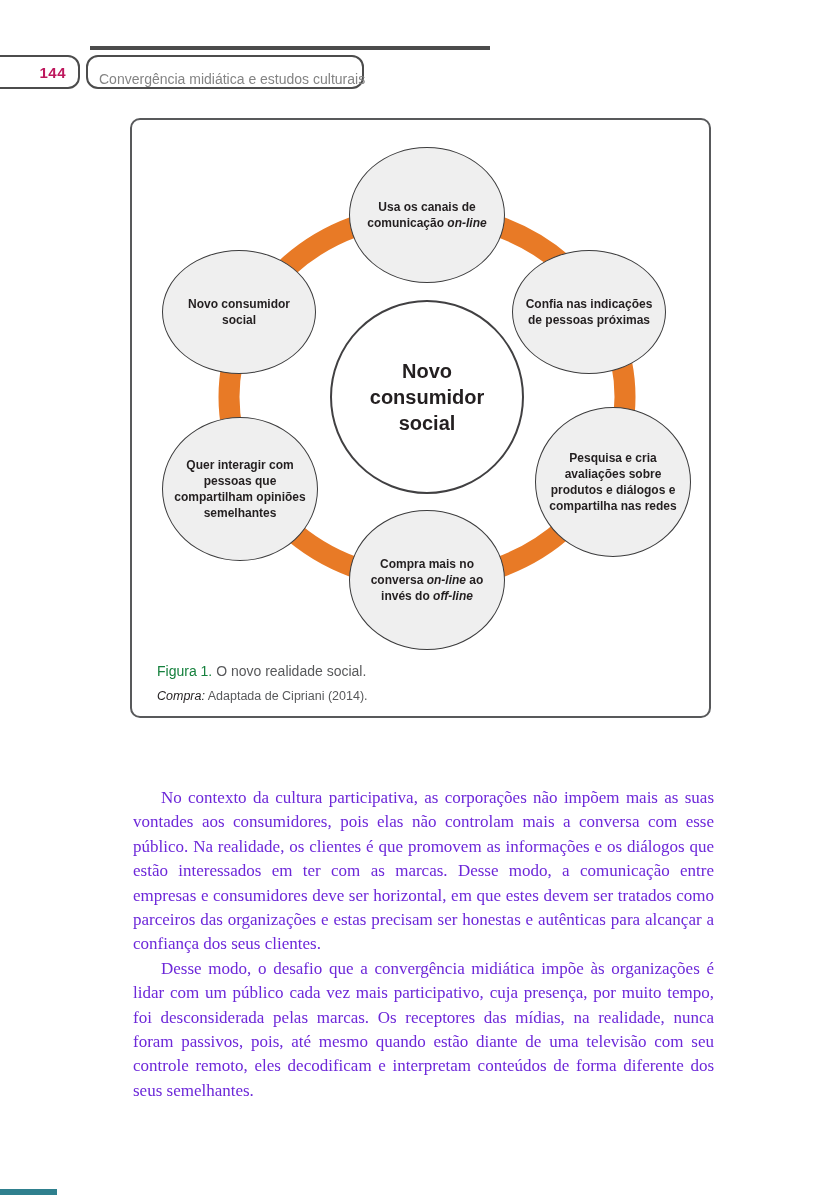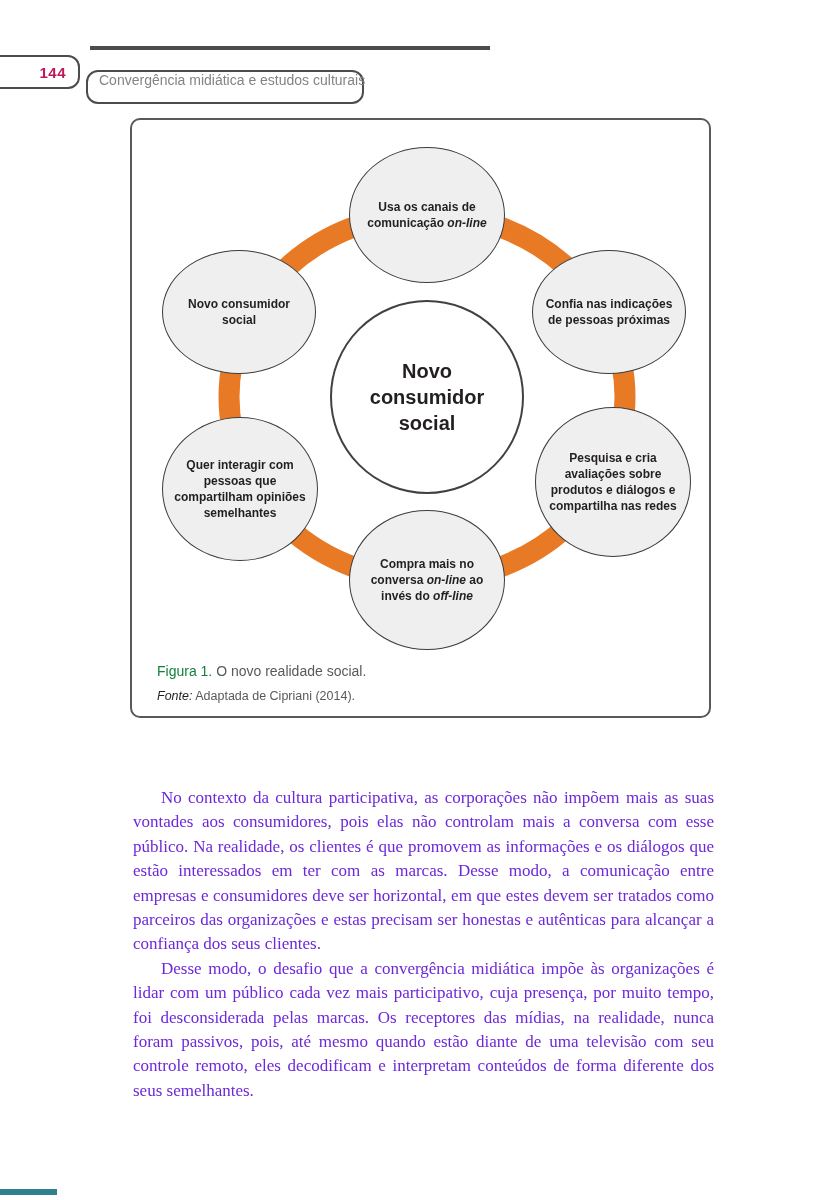--- a/index.html
+++ b/index.html
@@ -22,25 +22,25 @@
     position: absolute; left: -16px; top: 55px;
     width: 96px; height: 34px;
     border: 2.5px solid var(--c-border_gray, #4c4c4c);
     border-radius: 12px;
     display: flex; align-items: center; justify-content: flex-end;
     padding-right: 12px;
     background: #fff;
   }
   .pagenum-box span { font-weight: bold; font-size: 15px; color: #be185d; letter-spacing: .5px; }
   .runhead-box {
-    position: absolute; left: 86px; top: 70px;
+    position: absolute; left: 86px; top: 55px;
     width: 278px; height: 34px;
     border: 2.5px solid var(--c-border_gray, #4c4c4c);
     border-radius: 12px;
-    display: flex; align-items: flex-start;
+    display: flex; align-items: flex-end;
     padding-left: 11px;
     background: #fff; white-space: nowrap;
   }
   .runhead-box span { font-size: 14px; color: #848484; }
 
   
   .figure-box {
     position: absolute; left: 130px; top: 118px;
     width: 581px; height: 600px;
     border: 2px solid #58595b;
@@ -60,21 +60,21 @@
   }
   .sat {
     background: var(--c-node_fill, #efefef);
     border: 1.6px solid #3c3c3d;
     font-weight: bold; font-size: 12px; line-height: 1.35;
     padding: 0 10px;
   }
   .sat em, .center-circle em { font-style: italic; }
   .sat-top    { left: 217px; top:  27px; width: 156px; height: 136px; }
   .sat-ul     { left:  30px; top: 130px; width: 154px; height: 124px; }
-  .sat-ur     { left: 400px; top: 130px; width: 154px; height: 124px; padding: 0 6px; }
+  .sat-ur     { left: 380px; top: 130px; width: 154px; height: 124px; padding: 0 6px; }
   .sat-ll     { left:  30px; top: 297px; width: 156px; height: 144px; }
   .sat-lr     { left: 403px; top: 287px; width: 156px; height: 150px; }
   .sat-bottom { left: 217px; top: 390px; width: 156px; height: 140px; padding: 0 6px; }
   .center-circle {
     left: 198px; top: 180px; width: 194px; height: 194px;
     background: #ffffff;
     border: 2px solid #414042;
     font-weight: bold; font-size: 20px; line-height: 1.3;
     padding: 0 26px;
   }
@@ -150,21 +150,21 @@
         <div><span>Compra mais no conversa </span><em>on-line</em><span> ao invés do </span><em>off-line</em></div>
       </div>
 
       <div class="center-circle">
         <div>Novo consumidor social</div>
       </div>
     </div>
 
     <div class="fig-caption">
       <div class="cap-line"><span class="cap-label">Figura 1.</span><span> O novo realidade social.</span></div>
-      <div class="src-line"><span class="src-label">Fonte:</span><span> Adaptada de Cipriani (2014).</span></div>
+      <div class="src-line"><span class="src-label">Compra:</span><span> Adaptada de Cipriani (2014).</span></div>
     </div>
   </div>
 
   <div class="body-text">
     <p>No contexto da cultura participativa, as corporações não impõem mais as suas vontades aos consumidores, pois elas não controlam mais a conversa com esse público. Na realidade, os clientes é que promovem as informações e os diálogos que estão interessados em ter com as marcas. Desse modo, a comunicação entre empresas e consumidores deve ser horizontal, em que estes devem ser tratados como parceiros das organizações e estas precisam ser honestas e autênticas para alcançar a confiança dos seus clientes.</p>
     <p>Desse modo, o desafio que a convergência midiática impõe às organizações é lidar com um público cada vez mais participativo, cuja presença, por muito tempo, foi desconsiderada pelas marcas. Os receptores das mídias, na realidade, nunca foram passivos, pois, até mesmo quando estão diante de uma televisão com seu controle remoto, eles decodificam e interpretam conteúdos de forma diferente dos seus semelhantes.</p>
   </div>
 
   <div class="foot-rule"></div>
 </div>

